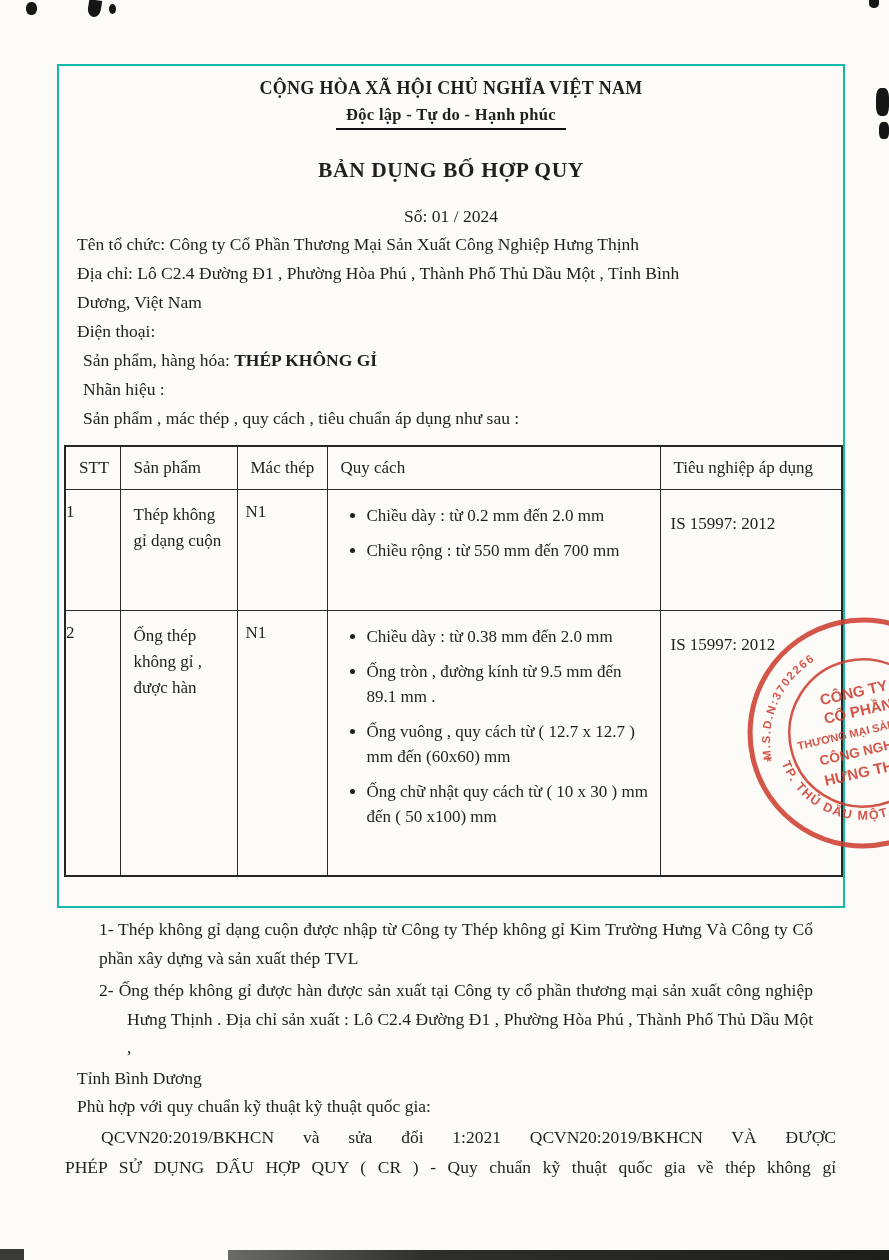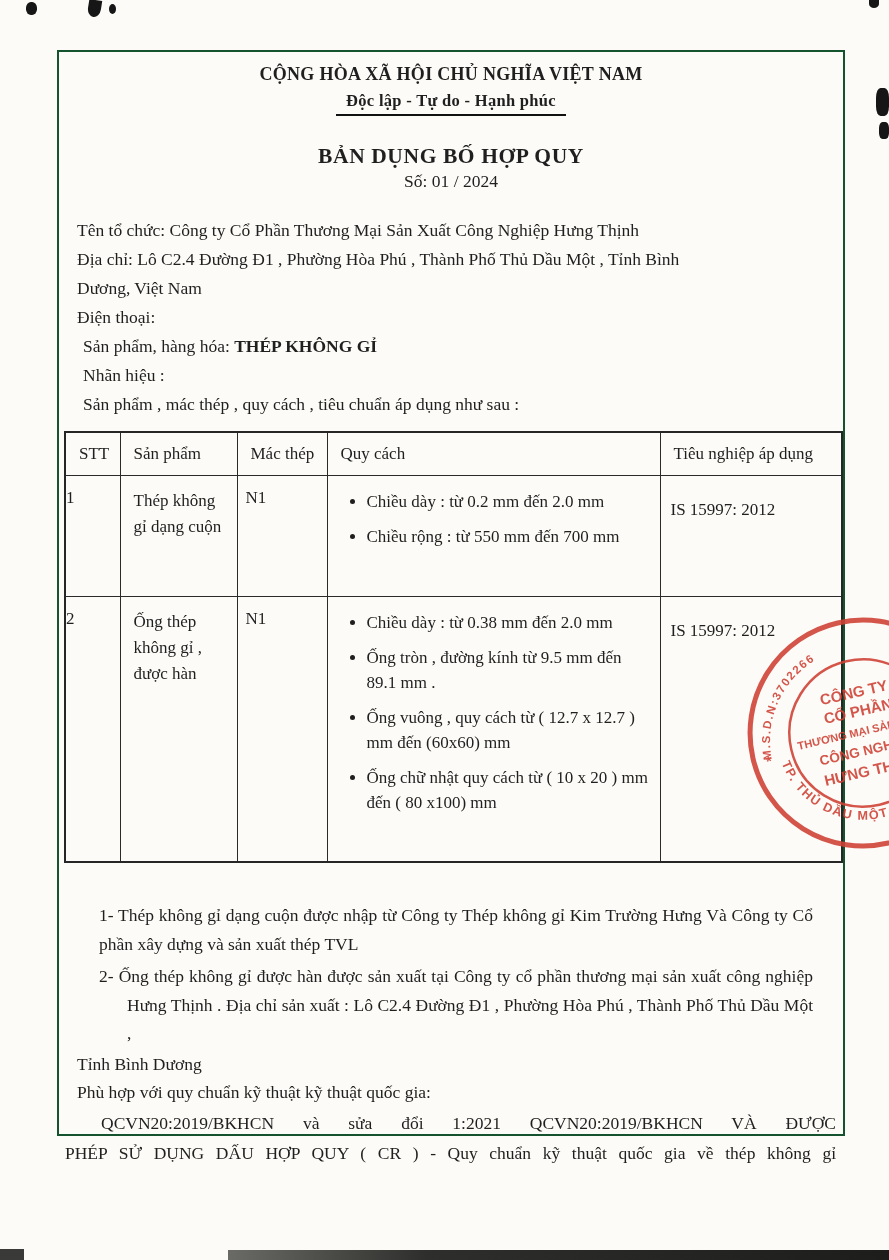--- a/index.html
+++ b/index.html
@@ -18,32 +18,32 @@
   .art-a2{left:88px;top:0;width:13px;height:17px;border-radius:0 0 60% 60%;transform:rotate(9deg);}
   .art-a3{left:109px;top:4px;width:7px;height:10px;border-radius:50%;}
   .art-a4{left:869px;top:0;width:10px;height:8px;border-radius:0 0 50% 50%;}
   .art-a5{left:876px;top:88px;width:13px;height:28px;border-radius:35%;}
   .art-a6{left:879px;top:122px;width:10px;height:17px;border-radius:35%;}
   .art-b1{left:0;top:1249px;width:24px;height:11px;background:#3a3a38;}
   .art-b2{left:228px;top:1250px;width:661px;height:10px;
           background:linear-gradient(90deg,#6a6a66,#2e2e2c 30%,#1d1d1b);}
   
   .doc-border{
-    position:absolute;left:57px;top:50px;width:788px;height:1086px;
-    border:2px solid #14532d;box-sizing:border-box;background:transparent;
+    position:absolute;left:57px;top:64px;width:788px;height:844px;
+    border:2px solid #14b8a6;box-sizing:border-box;background:transparent;
   }
   .nat-title{margin-top:12px;text-align:center;font-weight:bold;font-size:18px;letter-spacing:.3px;}
   .motto-wrap{text-align:center;margin-top:6px;}
   .motto{display:inline-block;font-weight:bold;font-size:16.5px;
          padding:0 10px 3px 10px;border-bottom:2px solid #111;letter-spacing:.3px;}
   .doc-title{margin-top:28px;text-align:center;font-weight:bold;font-size:21.5px;letter-spacing:.6px;}
-  .doc-number{margin-top:2px;text-align:center;font-size:17.5px;}
+  .doc-number{margin-top:23px;text-align:center;font-size:17.5px;}
   p{margin:0;}
   .info{margin-left:18px;margin-right:18px;font-size:17.5px;line-height:29px;}
-  .org{margin-top:24px;}
+  .org{margin-top:3px;}
   .address{max-width:645px;}
   .indent2{margin-left:24px;}
   .prod-value{font-weight:bold;text-align:right;}
   
   table.spec{
     margin:12px 5px 0 5px;width:calc(100% - 11px);
     border-collapse:collapse;table-layout:fixed;
     border:2px solid #262626;font-size:17px;
   }
   table.spec th,table.spec td{
@@ -141,21 +141,21 @@
         </tr>
         <tr class="row-2">
           <td class="c-stt">2</td>
           <td class="c-sp">Ống thép không gỉ , được hàn</td>
           <td class="c-mt">N1</td>
           <td class="c-qc">
             <ul>
               <li>Chiều dày : từ 0.38 mm đến 2.0 mm</li>
               <li>Ống tròn , đường kính từ 9.5 mm đến 89.1 mm .</li>
               <li>Ống vuông , quy cách từ ( 12.7 x 12.7 ) mm đến (60x60) mm</li>
-              <li>Ống chữ nhật quy cách từ ( 10 x 20 ) mm đến ( 80 x100) mm</li>
+              <li>Ống chữ nhật quy cách từ ( 10 x 30 ) mm đến ( 50 x100) mm</li>
             </ul>
           </td>
           <td class="c-tc">IS 15997: 2012</td>
         </tr>
       </tbody>
     </table>
 
     <p class="note n1">1-  Thép không gỉ dạng cuộn được nhập từ Công ty Thép không gỉ Kim Trường Hưng Và Công ty Cổ phần xây dựng và sản xuất thép TVL</p>
     <p class="note n2">2-  Ống thép không gỉ được hàn được sản xuất tại Công ty cổ phần thương mại sản xuất công nghiệp Hưng Thịnh . Địa chỉ sản xuất : Lô C2.4 Đường Đ1 , Phường Hòa Phú , Thành Phố Thủ Dầu Một ,</p>
     <p class="province">Tỉnh Bình Dương</p>

